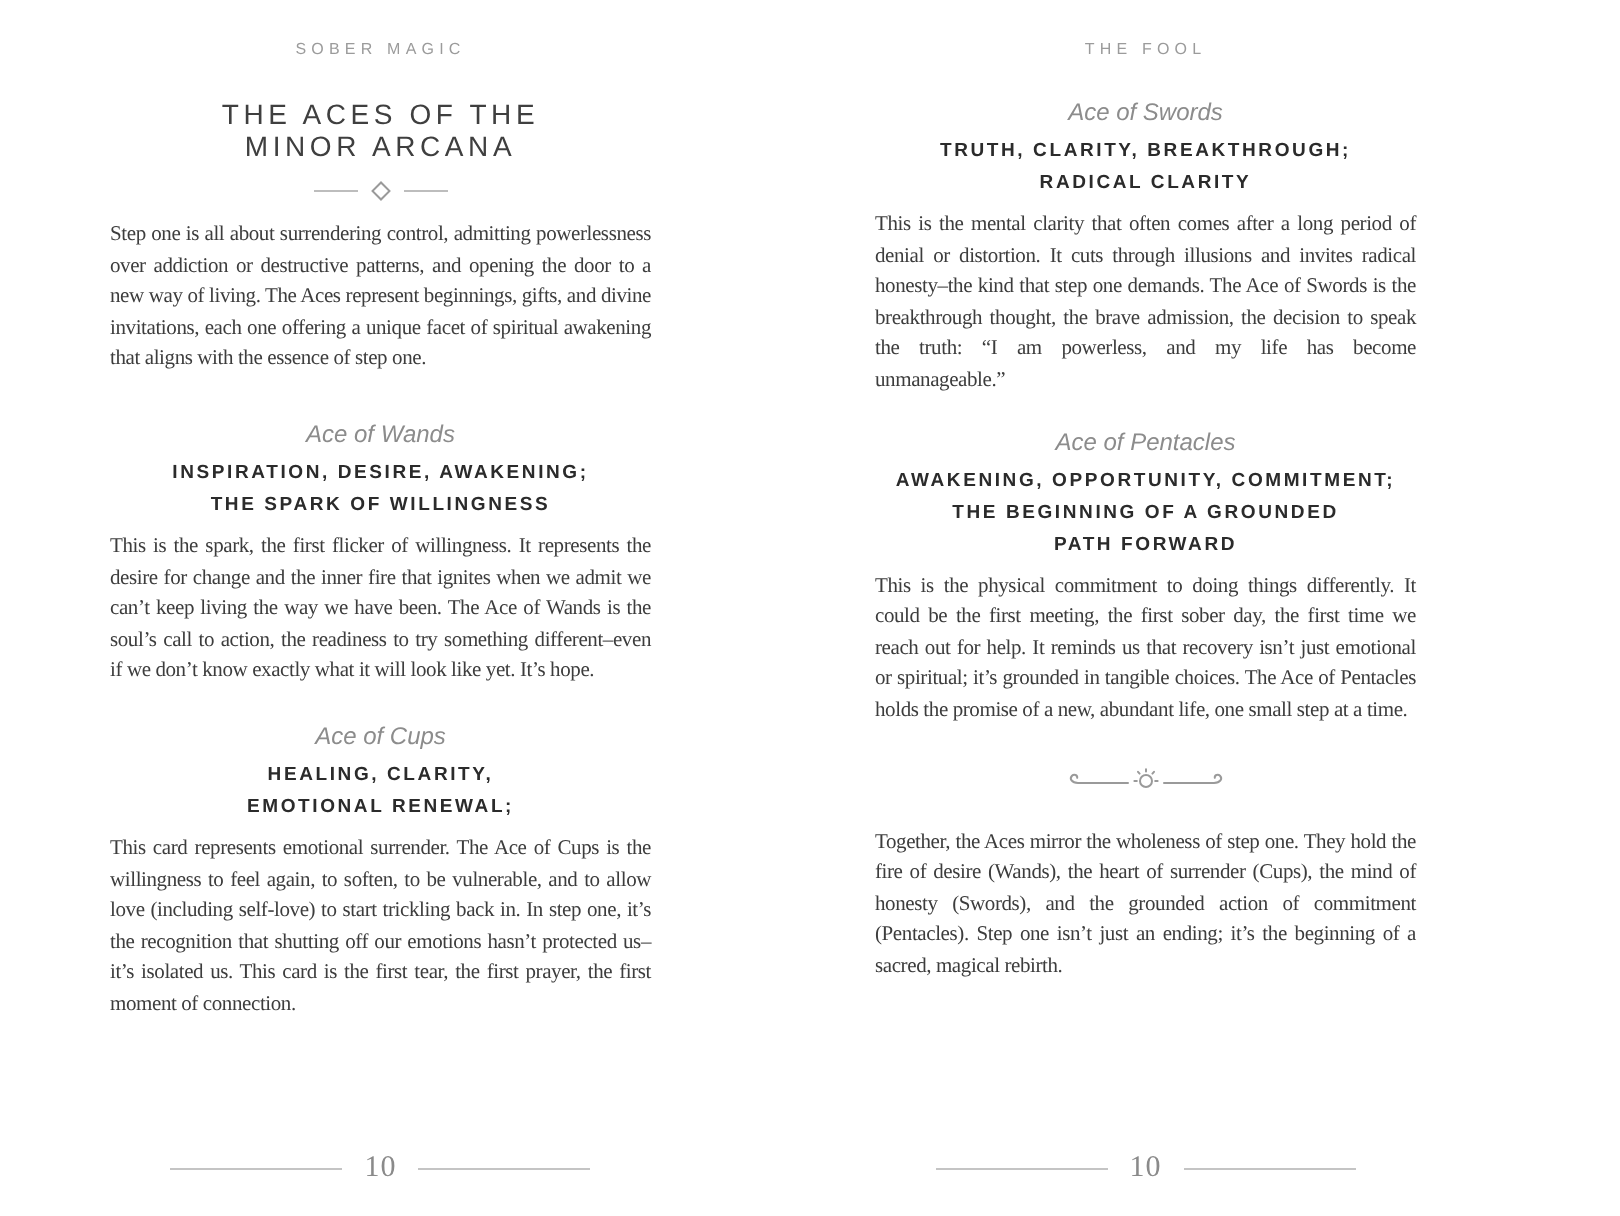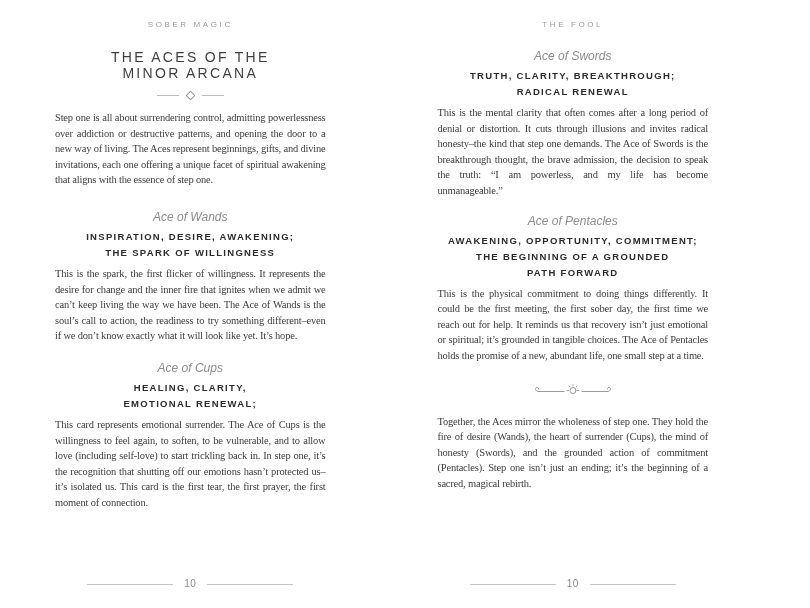--- a/index.html
+++ b/index.html
@@ -33,21 +33,21 @@
   .sec-wands{margin-top:22px;}
   .sec-cups{margin-top:17px;}
   .sec-swords{margin-top:19px;}
   .sec-pentacles{margin-top:15px;}
 
   .divider-sun{display:block;margin:18px auto 0 auto;}
   .closing{margin-top:16px;}
 
   .footer{margin-top:auto;display:flex;align-items:center;justify-content:center;gap:11px;}
   .footer .fline{width:86px;height:1px;background:#c4c4c4;}
-  .footer .pnum{font-family:Liberation Sans, sans-serif;font-size:10px;color:#8a8a8a;
+  .footer .pnum{font-family:Liberation Serif, serif;font-size:15px;color:#8a8a8a;
         letter-spacing:0.5px;line-height:12px;}
 </style>
 </head>
 <body>
 
 <div class="spread">
 
   <div class="page left">
     <div class="running-head">SOBER MAGIC</div>
 
@@ -89,21 +89,21 @@
     </div>
   </div>
 
   <div class="page right">
     <div class="running-head">THE FOOL</div>
 
     <div class="section sec-swords">
       <h3 class="card-name">Ace of Swords</h3>
       <div class="keywords">
         <div>TRUTH, CLARITY, BREAKTHROUGH;</div>
-        <div>RADICAL RENEWAL</div>
+        <div>RADICAL CLARITY</div>
       </div>
       <p class="body-text">This is the mental clarity that often comes after a long period of denial or distortion. It cuts through illusions and invites radical honesty–the kind that step one demands. The Ace of Swords is the breakthrough thought, the brave admission, the decision to speak the truth: “I am powerless, and my life has become unmanageable.”</p>
     </div>
 
     <div class="section sec-pentacles">
       <h3 class="card-name">Ace of Pentacles</h3>
       <div class="keywords">
         <div>AWAKENING, OPPORTUNITY, COMMITMENT;</div>
         <div>THE BEGINNING OF A GROUNDED</div>
         <div>PATH FORWARD</div>

